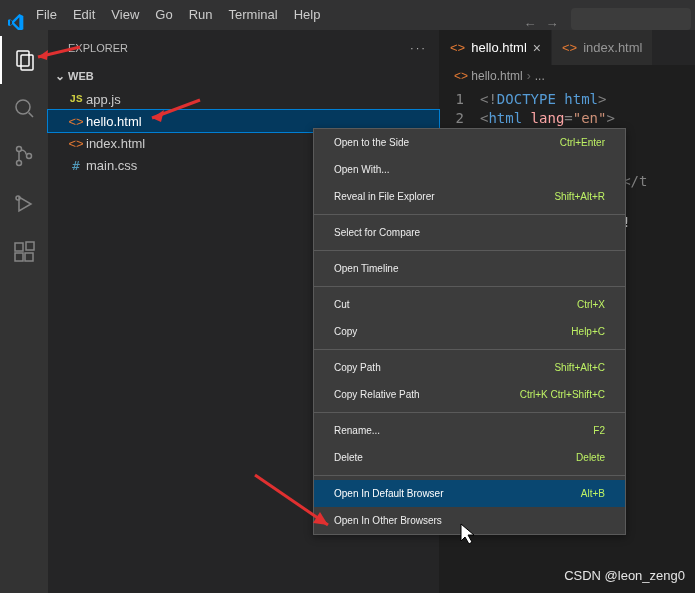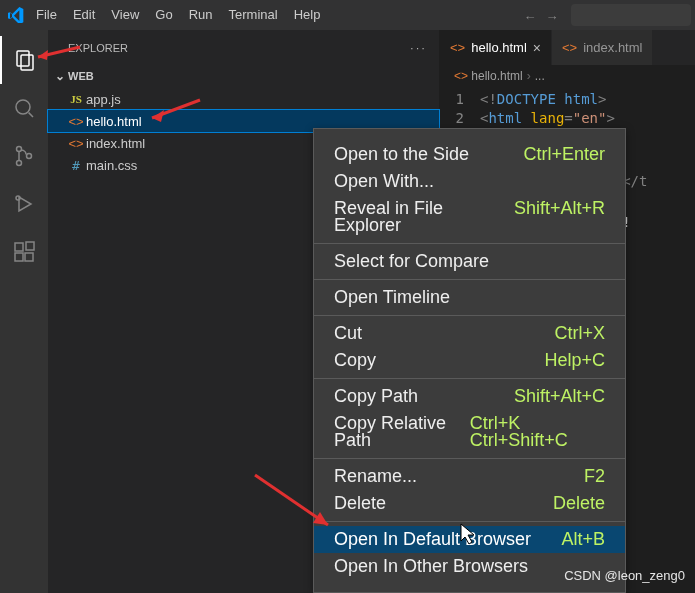--- a/index.html
+++ b/index.html
@@ -6,21 +6,21 @@
   body {
     width: 695px; height: 593px;
     background: #1e1e1e;
     font-family: "Segoe UI", Arial, sans-serif;
     font-size: 13px;
     color: #cccccc;
     overflow: hidden;
     position: relative;
   }
   .menubar {
-    display: flex; align-items: center;
+    display: flex; align-items: flex-end;
     height: 30px; background: #323233;
     padding: 0 4px;
     color: #cccccc;
   }
   .menubar .logo { width: 24px; display:flex; align-items:center; justify-content:center; }
   .menubar .menu-item { padding: 0 8px; line-height: 30px; cursor: default; }
   .menubar .spacer { flex: 1; }
   .menubar .navarrow { width:22px; text-align:center; color:#888; }
   .menubar .search {
     background: #3c3c3c; border-radius: 4px;
@@ -90,34 +90,34 @@
   }
   .crumbs .sep { margin: 0 4px; color:#666; }
   .code {
     font-family: Consolas, monospace; font-size: 14px;
     padding: 4px 0 0 0;
   }
   .code-line { display:flex; height:19px; white-space: pre; }
   .gutter { width: 40px; text-align:right; padding-right: 16px; color:#858585; }
   .tok-gray { color:#808080; }
   .tok-tag  { color:#569cd6;text-align:center; }
-  .tok-attr { color:#eab308; }
+  .tok-attr { color:#fca5a5; }
   .tok-str  { color:#ce9178; }
   .tok-txt  { color:#d4d4d4; }
 
   .ctxmenu {
     position: absolute;
     left: 313px; top: 128px;
     width: 313px;
     background: #3c3c3c;
     color: #eeeeee;
     border: 1px solid #5a5a5a;
     box-shadow: 0 2px 8px rgba(0,0,0,.4);
-    padding: 12px 0;
-    font-size: 18px;
+    padding: 0 0;
+    font-size: 10px;
   }
   .ctxmenu .row {
     display:flex; justify-content:space-between;
     padding: 5px 20px; line-height: 17px;
   }
   .ctxmenu .row.sel { background:#094771; color:#fff; }
   .ctxmenu hr {
     border: none; border-top: 1px solid #5a5a5a;
     margin: 4px 0;
   }
@@ -126,21 +126,21 @@
     position:absolute; pointer-events:none;
   }
   .cursor {
     position:absolute; left:460px; top:523px;
     pointer-events:none;
   }
   .watermark {
     position:absolute; right:10px; bottom:10px;
     color:#e5e5e5; font-size:13px;
   }
-  .ic-js { color:#cbcb41; font-family: Liberation Serif, serif; font-size:11px; font-weight:bold; }
+  .ic-js { color:#cbcb41; font-family: Liberation Mono, monospace; font-size:11px; font-weight:bold; }
   .ic-html { color:#e37933; }
   .ic-css { color:#519aba; font-family: monospace; }
 </style>
 </head>
 <body>
 
 <div class="menubar">
   <div class="logo">
     <svg width="16" height="16" viewBox="0 0 24 24">
         <path fill="#0098ff" d="M23 3L17 0 6 11l-4-3-2 1v8l2 1 4-3 11 11 6-3V3zM6 16l-3 2V8l3 2v6zm11 5L9 13l8-8v16z"></path>

